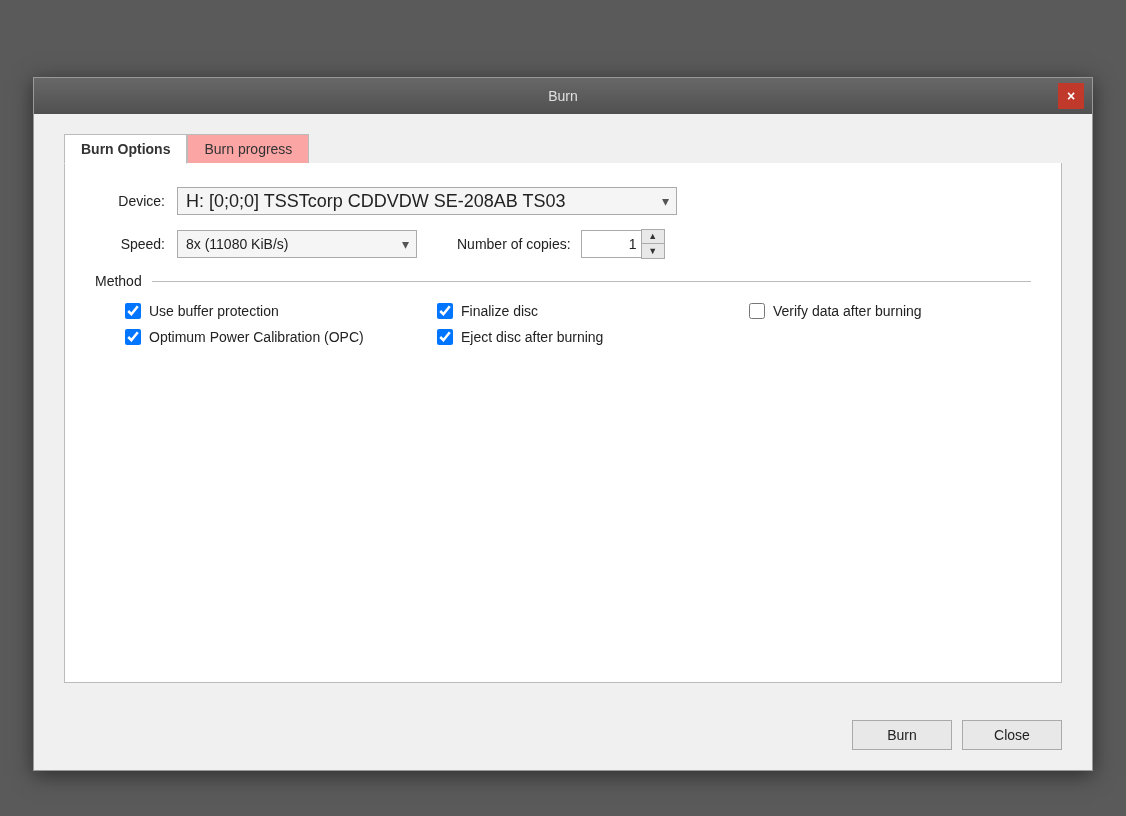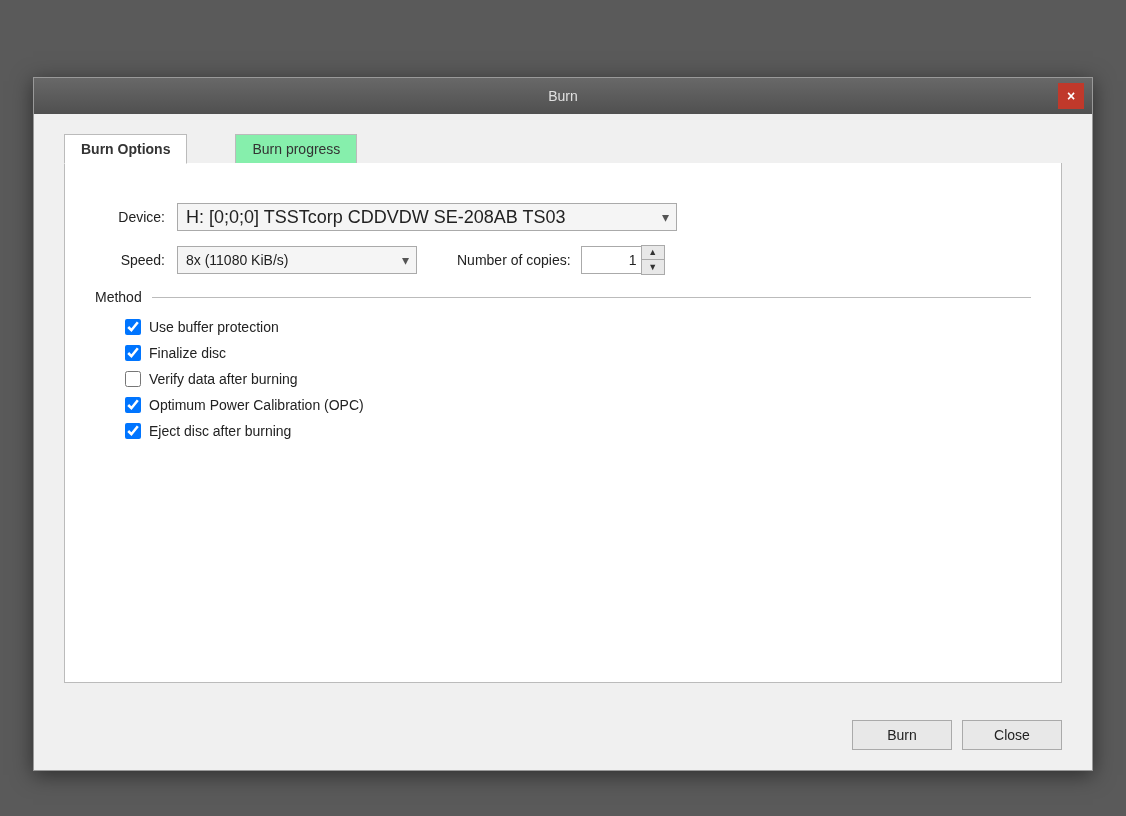--- a/index.html
+++ b/index.html
@@ -46,46 +46,45 @@
       color: white;
       font-size: 14px;
       font-weight: bold;
     }
     .content {
       padding: 20px 30px 20px 30px;
     }
     .tabs {
       display: flex;
       margin-bottom: 0;
-      gap: 48px;
     }
     .tab {
       padding: 6px 16px;
       border: 1px solid #bbb;
       background: #e8e8e8;
       cursor: pointer;
       font-size: 14px;
       color: #333;
       position: relative;
     }
     .tab.active {
       background: #ffffff;
       border-bottom: 1px solid #ffffff;
       z-index: 1;
       font-weight: 600;
     }
     .tab:not(.active) {
-      background: #86efac;
+      background: #fca5a5;
       border-bottom: 1px solid #bbb;
     }
     .panel {
       background: #ffffff;
       border: 1px solid #bbb;
       border-top: none;
-      padding: 40px 30px 30px 30px;
+      padding: 24px 30px 30px 30px;
       min-height: 520px;
       position: relative;
       top: -1px;
     }
     .form-row {
       display: flex;
       align-items: center;
       margin-bottom: 14px;
     }
     .form-label {
@@ -206,21 +205,21 @@
       height: 16px;
     }
     .radio-row label {
       font-size: 14px;
       color: #222;
       cursor: pointer;
     }
     .options-grid {
       margin-left: 30px;
       display: grid;
-      grid-template-columns: 1fr;
+      grid-template-columns: 1fr 1fr 1fr;
       gap: 10px 30px;
     }
     .checkbox-row {
       display: flex;
       align-items: center;
     }
     .checkbox-row input[type="checkbox"] {
       margin-right: 8px;
       cursor: pointer;
       width: 16px;

